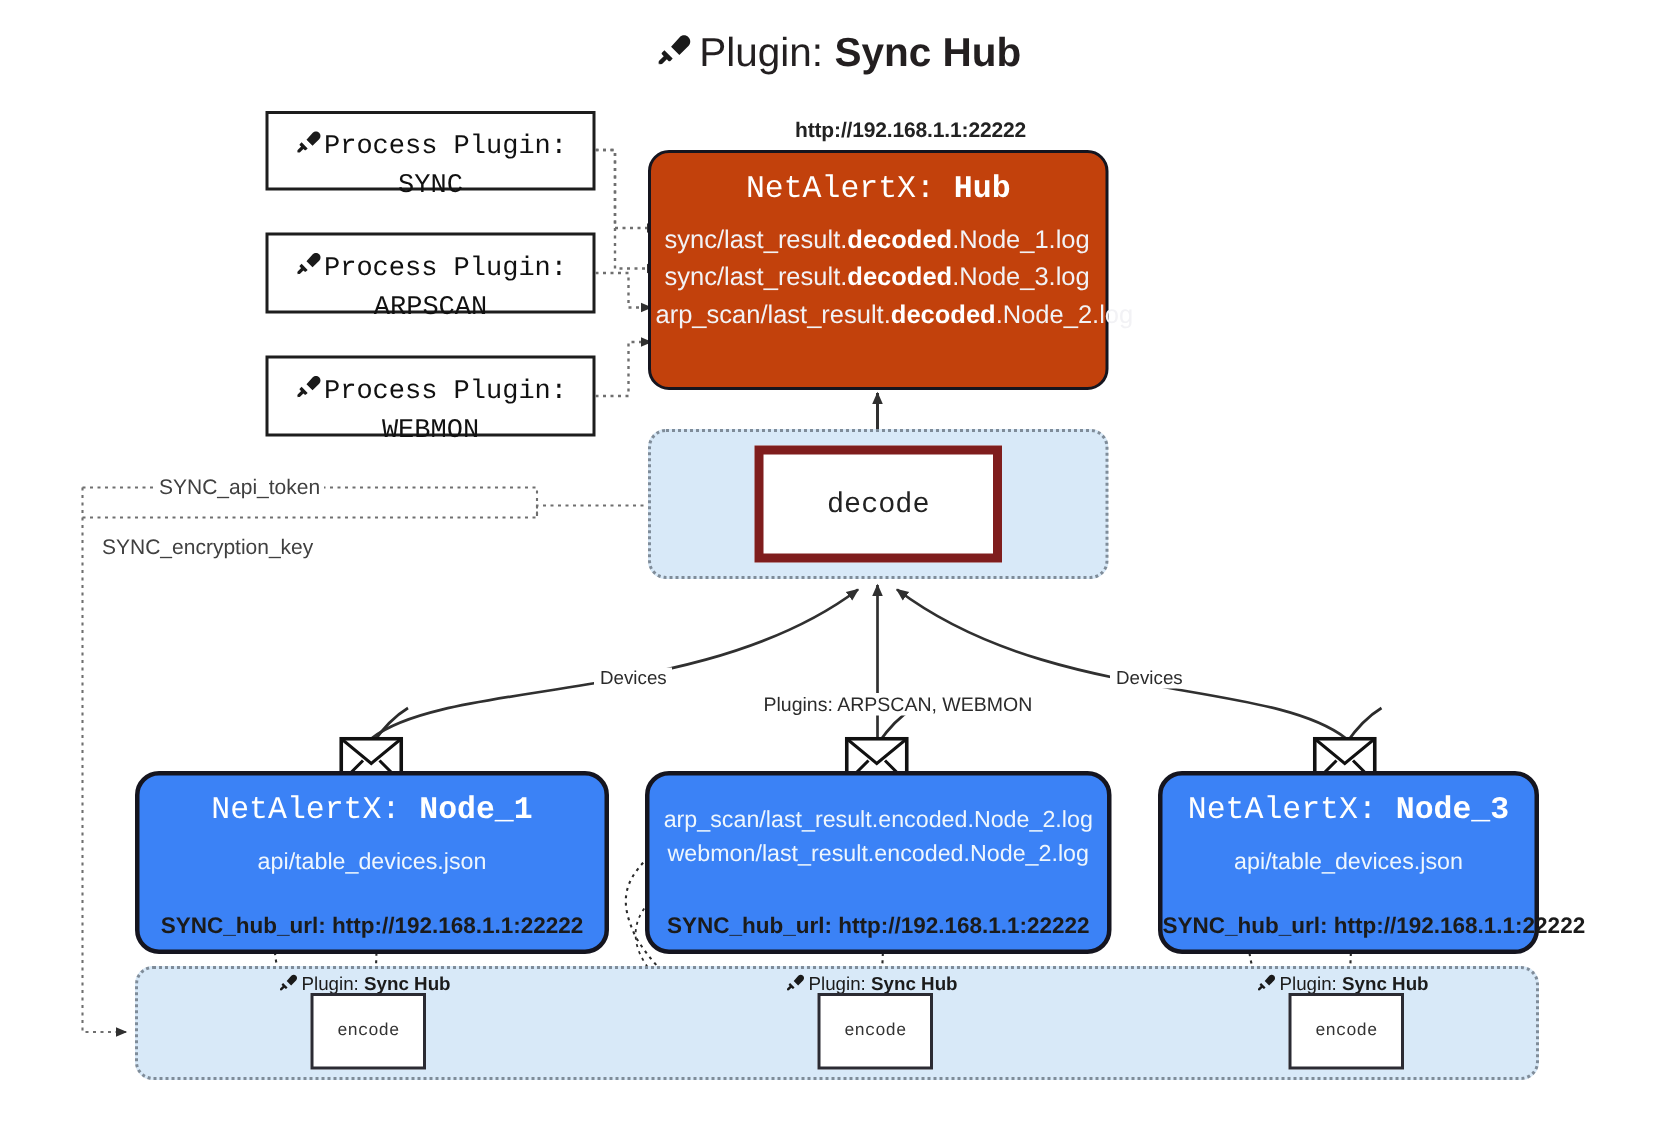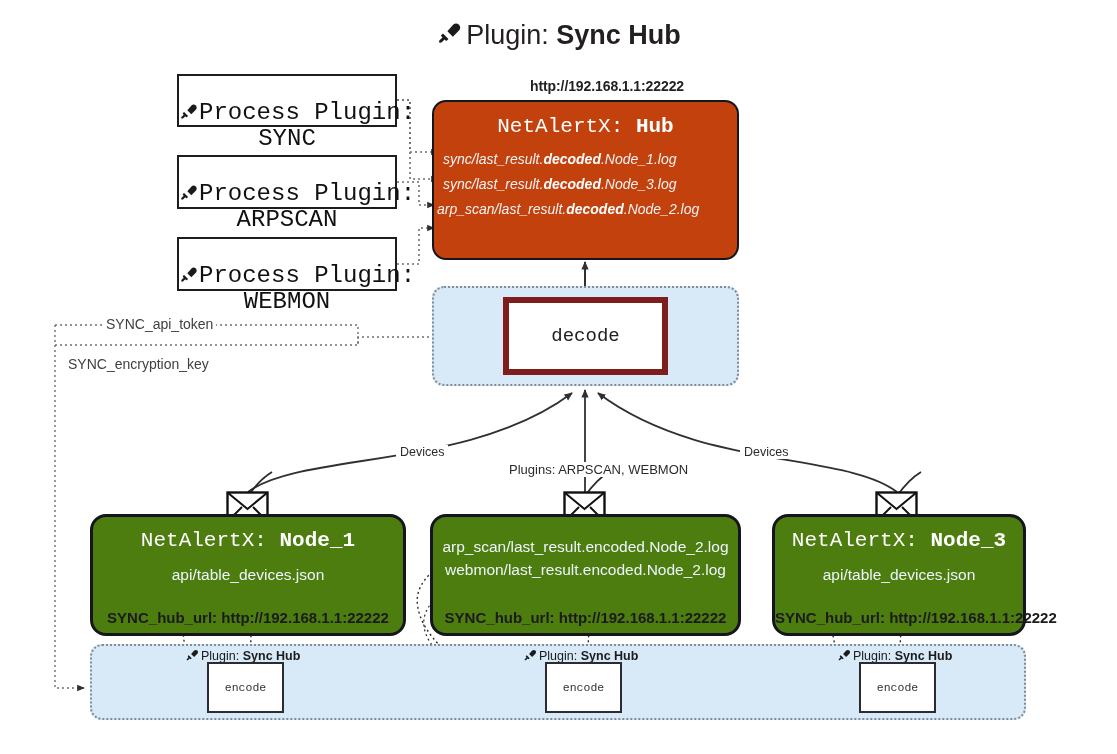--- a/index.html
+++ b/index.html
@@ -10,54 +10,54 @@
 
   
   .title{position:absolute;left:0;top:18px;width:1117px;text-align:center;
          font-size:27px;line-height:34px;color:#231f20;}
   .title .plug{display:inline-block;transform:translateY(2px);margin-right:4px;}
   .title .strong{font-weight:bold;}
 
   
   .proc-box{position:absolute;background:#ffffff;border:2px solid #1d1d1d;
             box-sizing:border-box;font-family:"Liberation Mono",monospace;
-            font-size:24px;line-height:26px;color:#111;text-align:center;
-            padding-top:24px;}
+            font-size:18px;line-height:26px;color:#111;text-align:center;
+            padding-top:7px;}
   .proc-box .l1{display:block;white-space:nowrap;}
   .proc-box .l2{display:block;}
   .proc-box .plug{display:inline-block;transform:translateY(2px);margin-right:1px;}
 
   
   .hub-url{position:absolute;font-size:14px;font-weight:bold;color:#222;
            letter-spacing:-.1px;white-space:nowrap;}
   .hub{position:absolute;border-radius:14px;box-sizing:border-box;
        border:2px solid #15151f;}
   .hub .hdr{font-family:"Liberation Mono",monospace;font-size:21px;color:#fff;
             text-align:center;margin-top:13px;letter-spacing:0px;}
   .hub .hdr b{font-weight:bold;}
   .hub .rows{margin-top:9px;}
-  .hub .row{font-size:14px;line-height:25px;color:#f2f2f5;white-space:nowrap;
-            padding-left:9px;font-style:italic;}
+  .hub .row{font-size:17px;line-height:25px;color:#f2f2f5;white-space:nowrap;
+            padding-left:9px;}
   .hub .row b{font-weight:bold;color:#ffffff;}
 
   
   .dec-wrap{position:absolute;background:#d8e9f8;border:2px dotted #7f8c99;
             border-radius:12px;box-sizing:border-box;}
   .dec-box{position:absolute;background:#ffffff;border:6px solid #7f1d1d;
            box-sizing:border-box;font-family:"Liberation Mono",monospace;
            font-size:19px;color:#222;display:flex;align-items:center;
            justify-content:center;}
 
   
   .elabel{position:absolute;font-size:12.5px;color:#2b2b2b;background:#ffffff;
           padding:0 4px;white-space:nowrap;}
   .elabel.big{font-size:13px;}
 
   
-  .node{position:absolute;background:#4d7c0f;border:3px solid #15151f;
+  .node{position:absolute;background:#3b82f6;border:3px solid #15151f;
         border-radius:16px;box-sizing:border-box;}
   .node .hdr{font-family:"Liberation Mono",monospace;font-size:21px;color:#ffffff;
              text-align:center;margin-top:12px;}
   .node .hdr b{font-weight:bold;}
   .node .line{font-size:15.5px;color:#eef6fd;text-align:center;margin-top:14px;
               white-space:nowrap;}
   .node .line.tight{margin-top:21px;}
   .node .foot{position:absolute;left:0;right:0;bottom:7px;text-align:center;
               font-size:15px;font-weight:bold;color:#1b1b1b;white-space:nowrap;}
 

